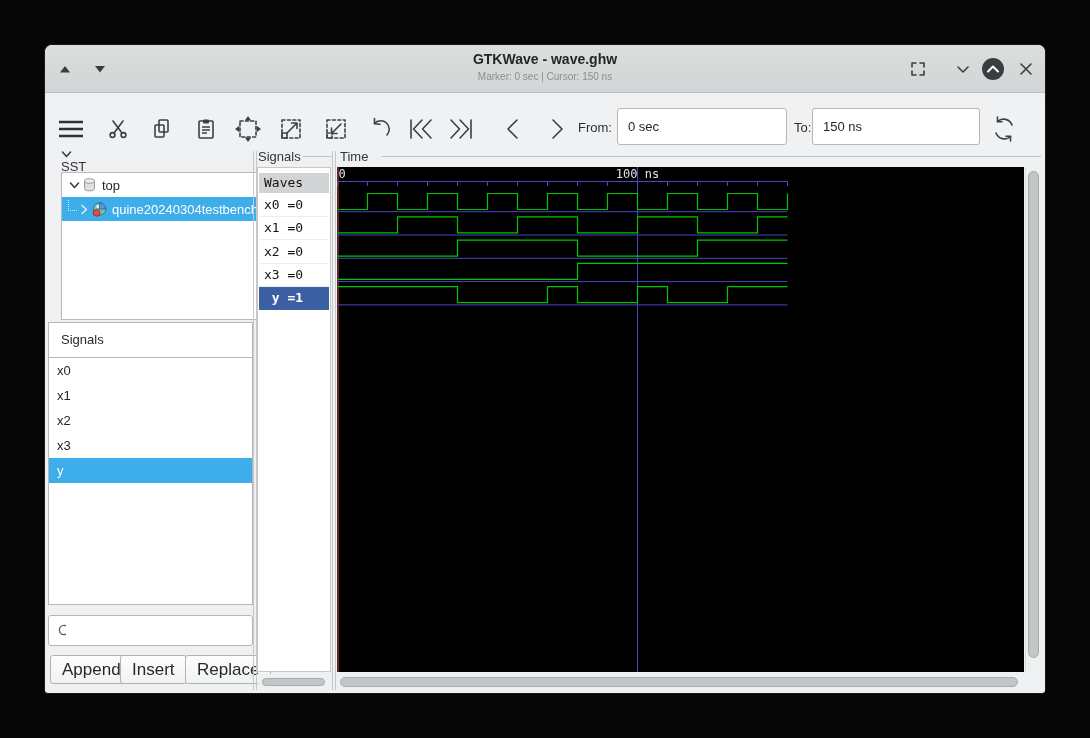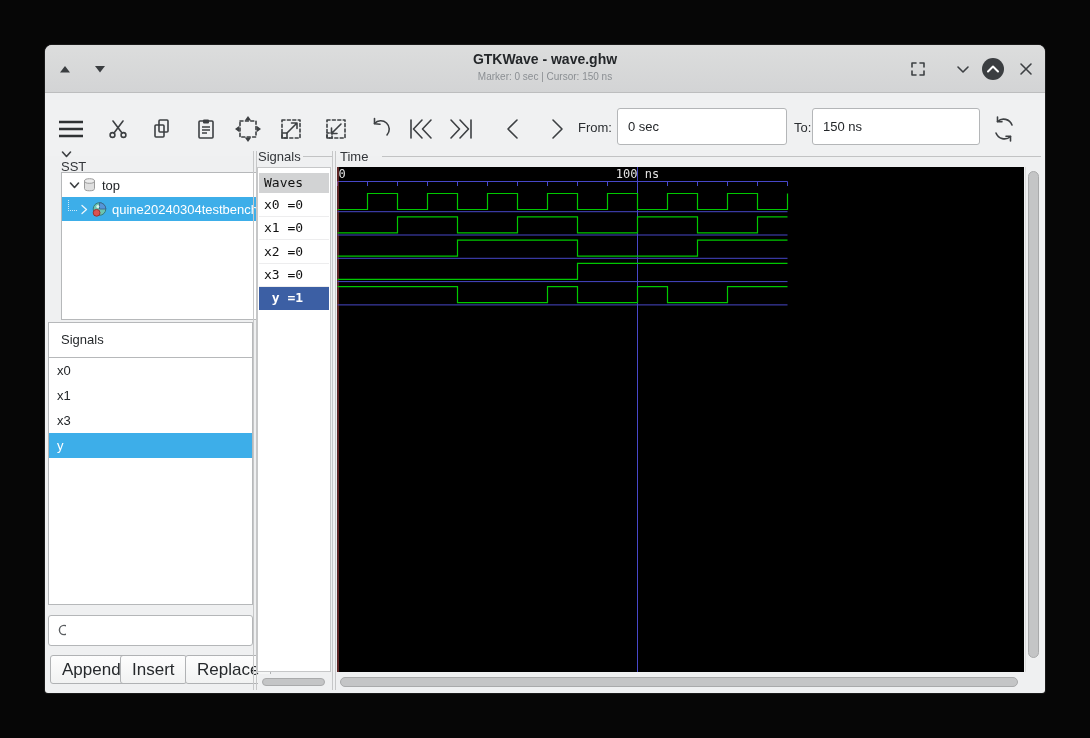--- a/index.html
+++ b/index.html
@@ -227,20 +227,21 @@
         <circle cx="6.8" cy="5.4" r="1.5" fill="#ddf3ee" stroke="none"></circle>
       </svg>
       <span>quine20240304testbench</span>
     </div>
   </div>
 
   <div class="whitebox" style="left:3px;top:277px;width:205px;height:283px">
     <div class="list-header">Signals</div>
     <div class="list-item">x0</div>
     <div class="list-item">x1</div>
+    <div class="list-item">x2</div>
     <div class="list-item">x3</div>
     <div class="list-item sel">y</div>
   </div>
 
   <div class="searchbox">
     <svg width="16" height="16">
       <circle cx="7" cy="7" r="4.6" fill="none" stroke="#5a5d60" stroke-width="1.4"></circle>
       <path d="M10.5,10.5 L14,14" stroke="#5a5d60" stroke-width="1.4" stroke-linecap="round"></path>
     </svg>
     <input type="text" style="">

